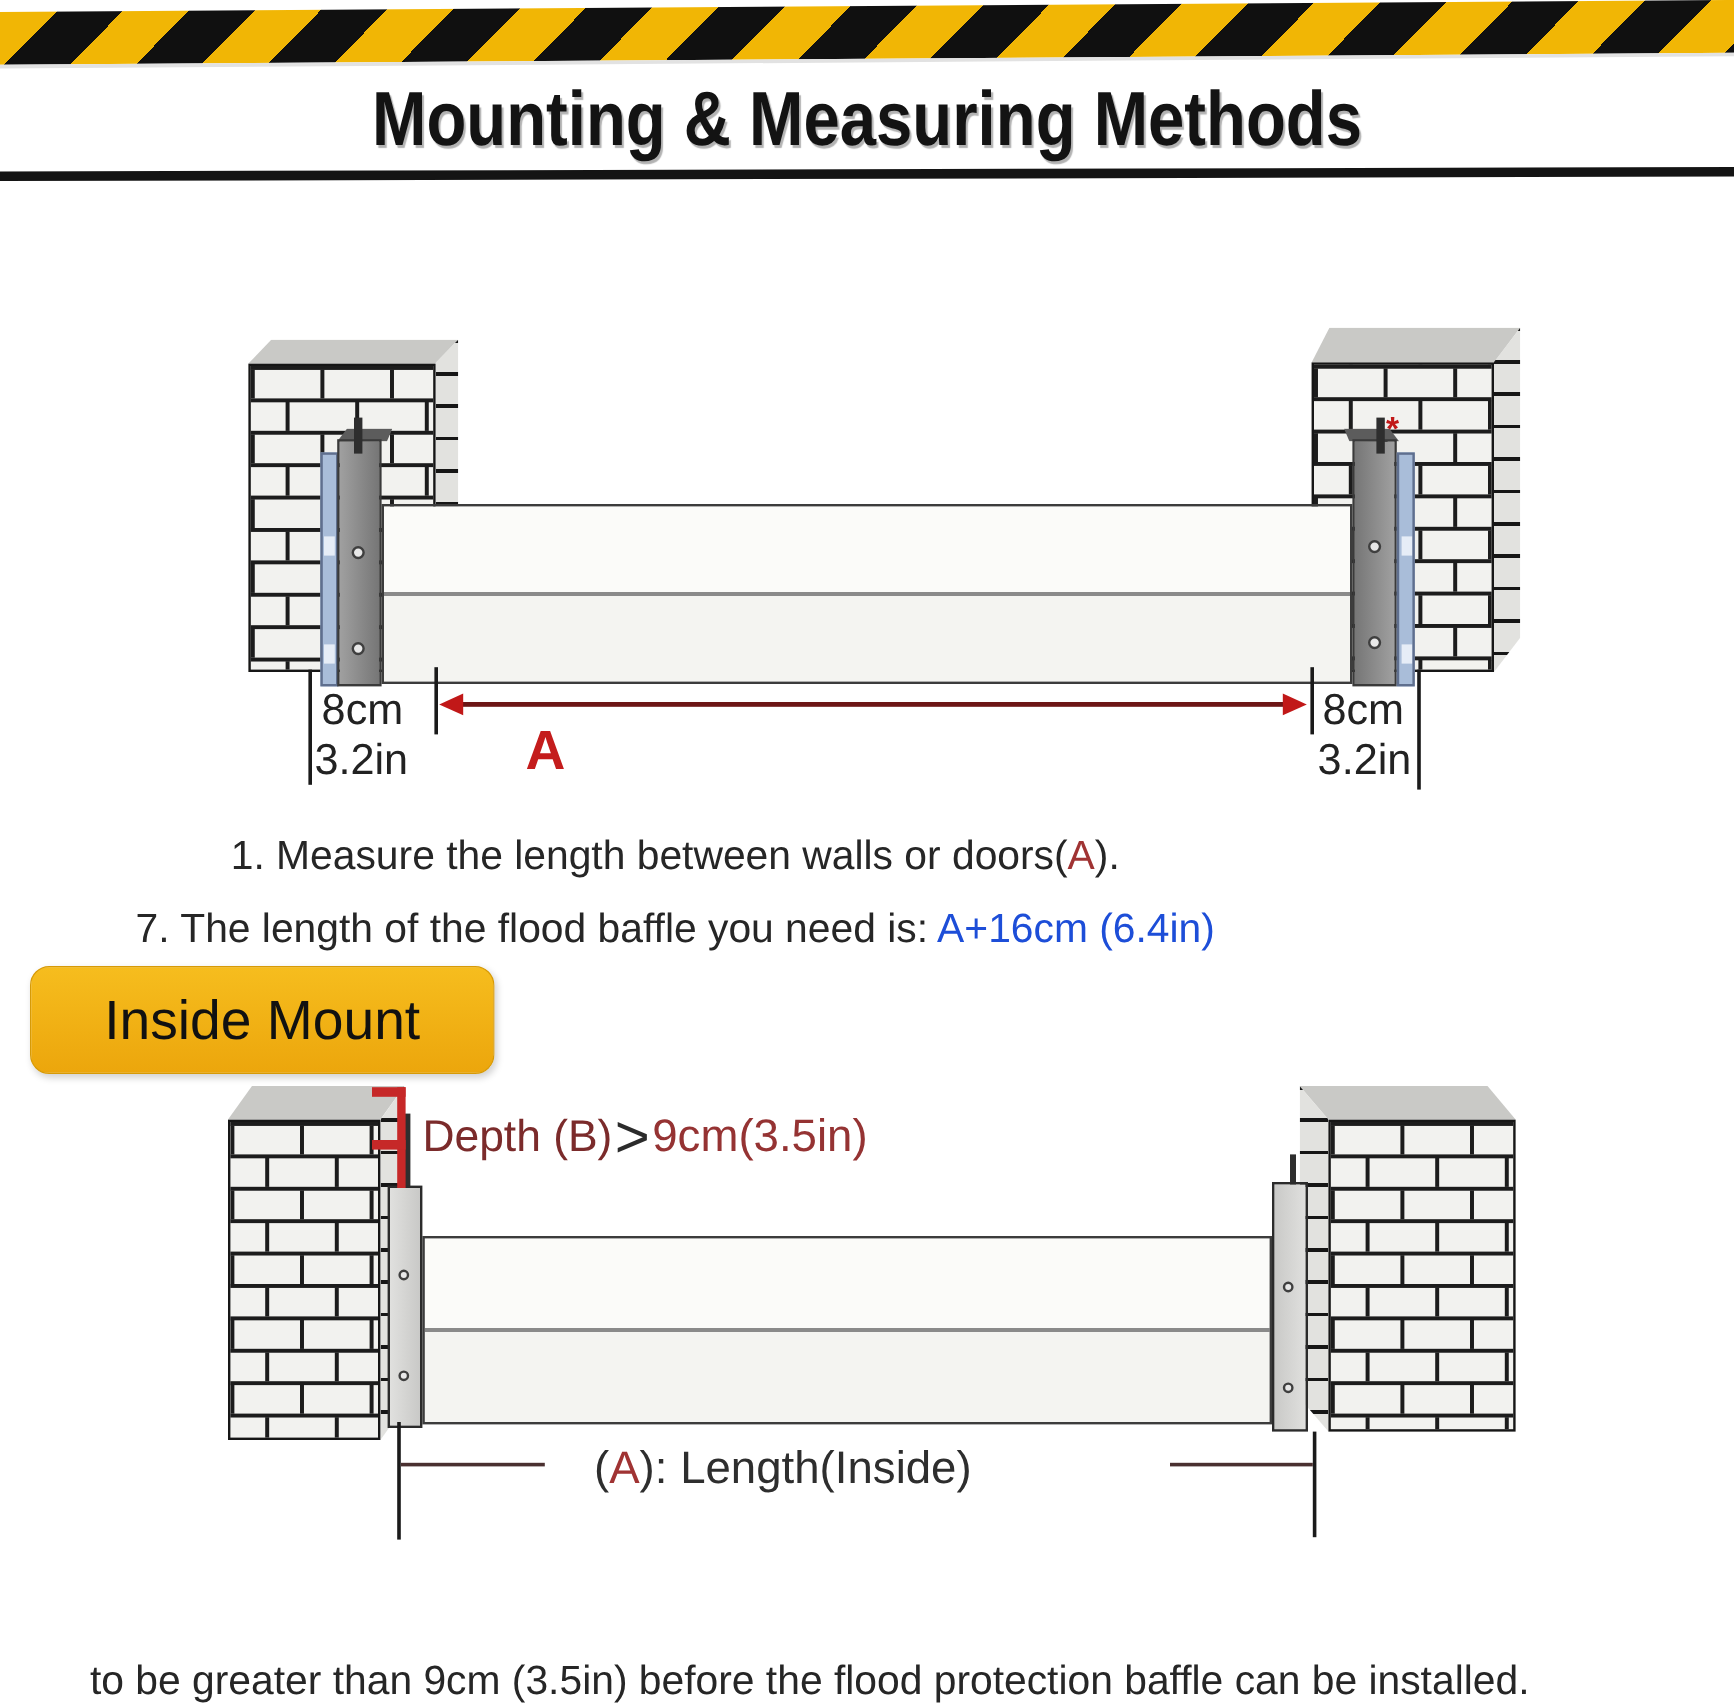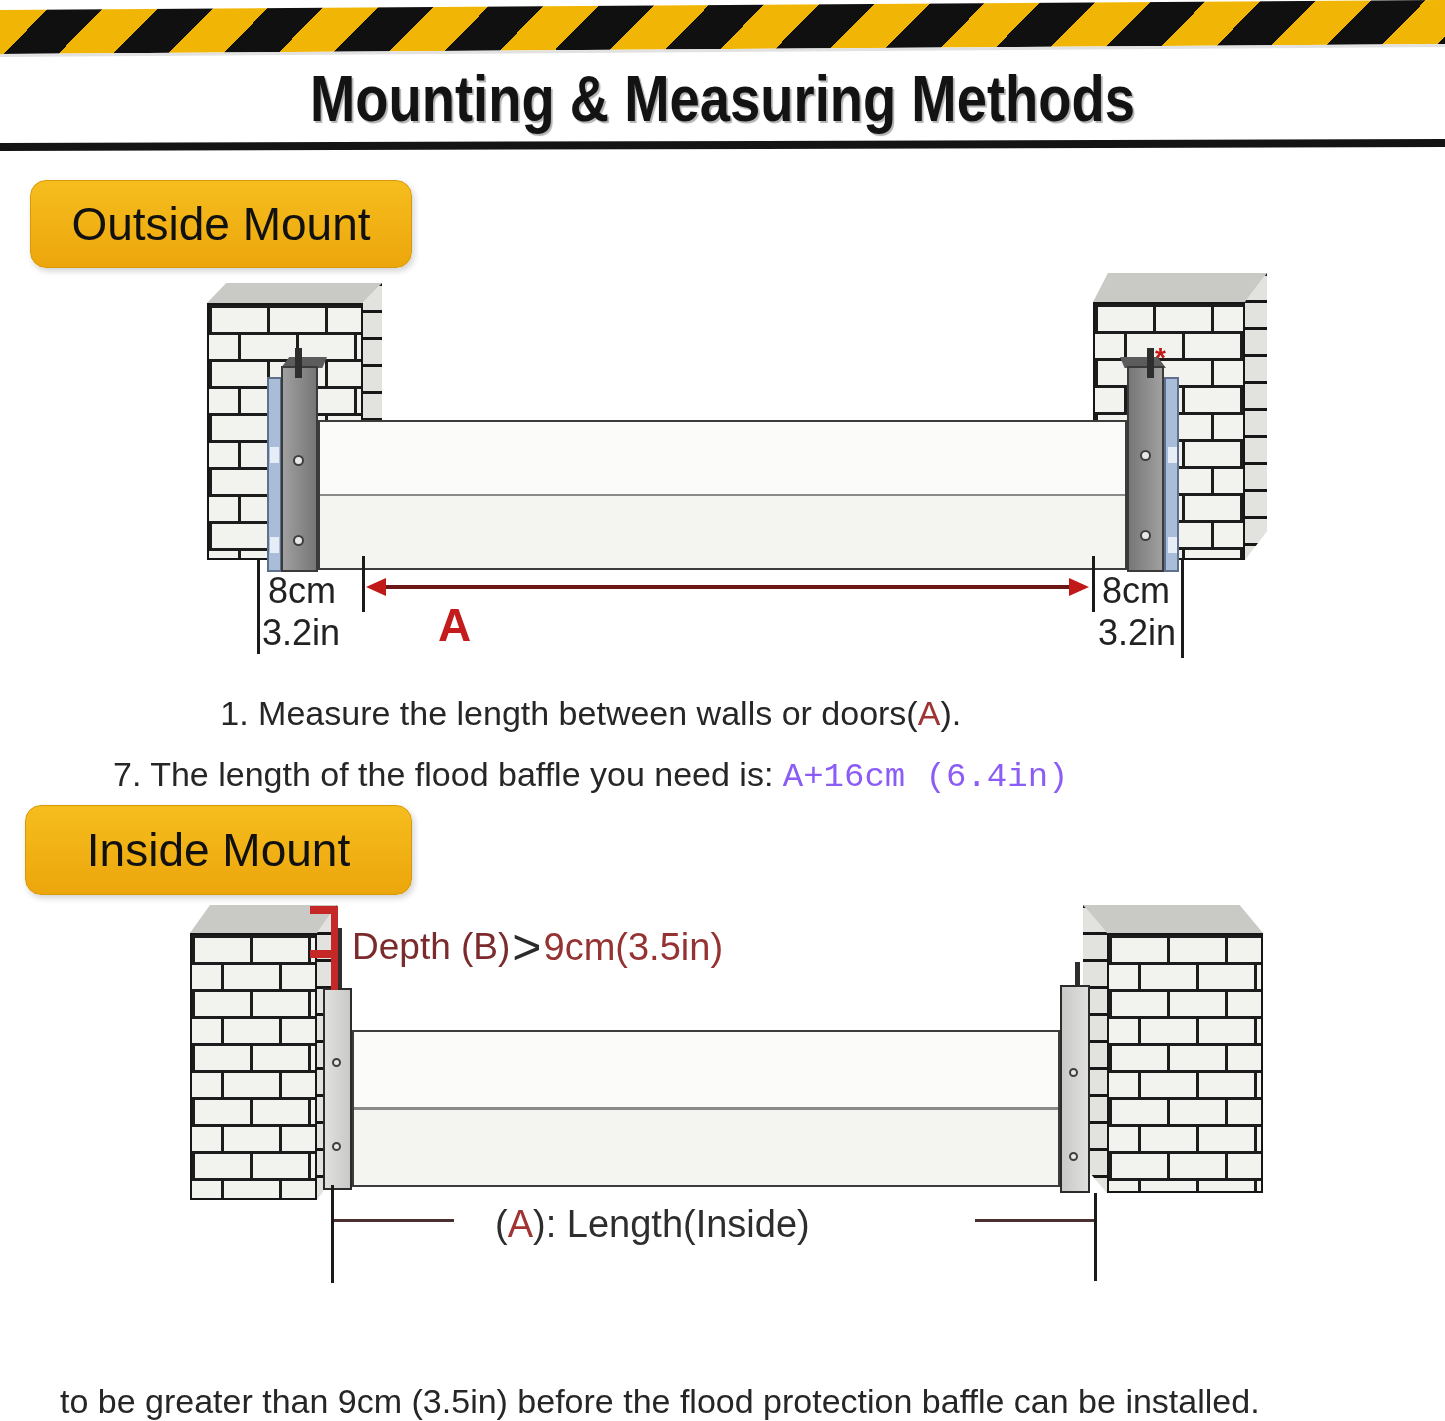--- a/index.html
+++ b/index.html
@@ -80,41 +80,40 @@
   .tick{background:#1a1a1a;}
   .dimline{background:#6d1616;}
   .dimline-thin{background:#4a3030;}
   .arrowhead-l{width:0;height:0;border-top:9px solid transparent;border-bottom:9px solid transparent;border-right:20px solid #c11818;}
   .arrowhead-r{width:0;height:0;border-top:9px solid transparent;border-bottom:9px solid transparent;border-left:20px solid #c11818;}
 
   
   .dimtext{font-size:36px;color:#222;white-space:nowrap;}
   .spanlabel{font-size:38px;color:#3a3a3a;white-space:nowrap;display:flex;align-items:baseline;}
   .red-a{color:#c41c1c;font-weight:700;font-size:46px;margin-right:2px;}
-  .maroon{color:#8b5cf6;font-family:Liberation Mono, monospace;}
+  .maroon{color:#1d4ed8;}
   .redish{color:#a03333;}
   .steps{font-size:34px;color:#262626;white-space:nowrap;text-align:center;}
   .steps .row{margin-bottom:22px;}
   .depthrow{display:flex;align-items:center;white-space:nowrap;}
   .depth-label{font-size:37px;color:#7b2b2b;}
   .depth-gt{font-size:50px;color:#2b2b2b;margin:0 2px;}
   .depth-val{font-size:38px;color:#953333;}
   .lenrow{font-size:38px;color:#2e2e2e;white-space:nowrap;}
   .star{color:#c11818;font-size:28px;font-weight:700;line-height:1;}
 </style>
 </head>
 <body>
 
 <div class="stage">
 
   <div class="abs tape"></div>
   <div class="abs title">Mounting &amp; Measuring Methods</div>
   <div class="abs banner-rule"></div>
 
-  <div class="abs ylabel" style="left:30px;top:180px;width:380px;height:86px;">Outside Mount</div>
 
   <div class="abs face-top" style="left:207px;top:283px;width:175px;height:20px;clip-path:polygon(0 100%,11% 0,100% 0,89% 100%);"></div>
   <div class="abs brick-side" style="left:363px;top:283px;width:19px;height:277px;clip-path:polygon(0 7%,100% 0,100% 93%,0 100%);"></div>
   <div class="abs brick-front" style="left:207px;top:303px;width:156px;height:257px;"></div>
 
   <div class="abs face-top" style="left:1093px;top:273px;width:174px;height:29px;clip-path:polygon(0 100%,8.6% 0,100% 0,87.4% 100%);"></div>
   <div class="abs brick-side" style="left:1245px;top:273px;width:22px;height:287px;clip-path:polygon(0 10%,100% 0,100% 90%,0 100%);"></div>
   <div class="abs brick-front" style="left:1093px;top:302px;width:152px;height:258px;"></div>
 
   <div class="abs baffle" style="left:318px;top:420px;width:809px;height:150px;"></div>
@@ -191,17 +190,17 @@
 
   <div class="abs tick" style="left:331px;top:1185px;width:3px;height:98px;"></div>
   <div class="abs tick" style="left:1094px;top:1193px;width:3px;height:88px;"></div>
   <div class="abs dimline-thin" style="left:334px;top:1219px;width:120px;height:3px;"></div>
   <div class="abs dimline-thin" style="left:975px;top:1219px;width:119px;height:3px;"></div>
 
   <div class="abs lenrow" style="left:495px;top:1203px;">
     <span>(</span><span class="redish">A</span><span>): Length(Inside)</span>
   </div>
 
-  <div class="abs steps" style="left:60px;top:1382px;">
+  <div class="abs steps" style="left:75px;top:1382px;">
     <span>to be greater than 9cm (3.5in) before the flood protection baffle can be installed.</span>
   </div>
 
 </div>
 
 </body></html>

